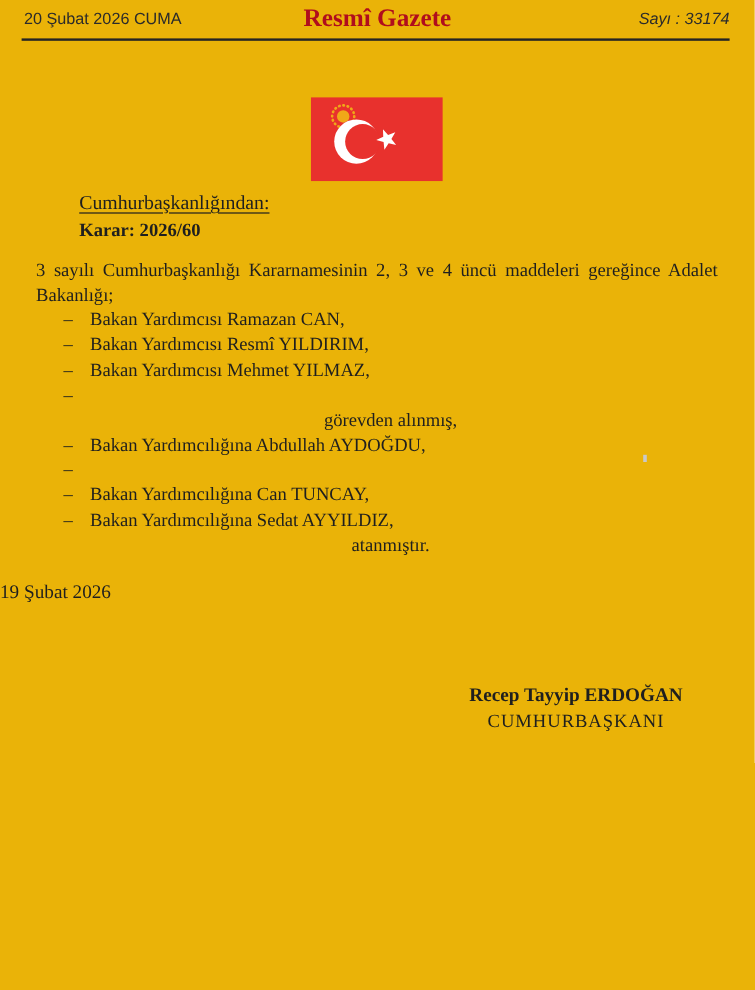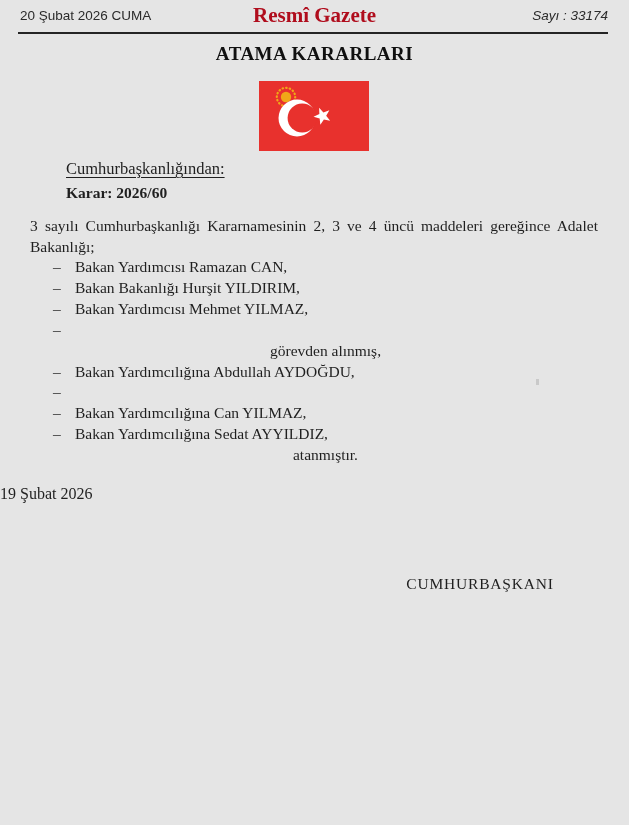--- a/index.html
+++ b/index.html
@@ -1,17 +1,17 @@
 <!DOCTYPE html>
 <html style="--gazette-red: #b00d1d; --ink: #1f1f1f; --flag-red: #e8312d; --flag-gold: #f0a818; --flag-white: #ffffff;"><head>
 <meta charset="utf-8">
 <style>
   html,body{margin:0;padding:0;background:#ffffff;}
   .page{
-    position:relative;width:629px;height:825px;background:#e5e5e5;
+    position:relative;width:629px;height:825px;background:#eab308;
     font-family:"Liberation Serif",serif;color:var(--ink,#1f1f1f);overflow:hidden;
   }
   .hdr-date{
     position:absolute;left:20px;top:8px;
     font-family:"Liberation Sans",sans-serif;font-size:13.5px;color:#2b2b2b;
   }
   .hdr-title{
     position:absolute;left:0;right:0;top:3px;text-align:center;
     font-size:21px;font-weight:bold;color:var(--gazette-red,#b00d1d);
   }
@@ -51,21 +51,20 @@
 </head>
 <body>
 
 <div class="page">
 
   <div class="hdr-date">20 Şubat 2026 CUMA</div>
   <div class="hdr-title">Resmî Gazete</div>
   <div class="hdr-issue">Sayı : 33174</div>
   <div class="hdr-rule"></div>
 
-  <div class="section-title">ATAMA KARARLARI</div>
 
   <div class="flag">
     <svg viewBox="0 0 110 70" width="110" height="70">
       <rect class="flag-red" width="110" height="70"></rect>
       <g>
         <circle class="sun-core" cx="27" cy="16" r="5.2"></circle>
         <circle class="sun-ring" cx="27" cy="16" r="9.2"></circle>
       </g>
       <g>
         <circle class="flag-white-shape" cx="38" cy="37" r="18.5"></circle>
@@ -83,48 +82,49 @@
     <div class="intro-l2">Bakanlığı;</div>
   </div>
 
   <div class="list">
     <div class="row item">
       <span class="dash">–</span>
       <span>Bakan Yardımcısı Ramazan CAN,</span>
     </div>
     <div class="row item">
       <span class="dash">–</span>
-      <span>Bakan Bakanlığı Hurşit YILDIRIM,</span>
+      <span>Bakan Yardımcısı Resmî YILDIRIM,</span>
     </div>
     <div class="row item">
       <span class="dash">–</span>
       <span>Bakan Yardımcısı Mehmet YILMAZ,</span>
     </div>
     <div class="row item">
       <span class="dash">–</span>
     </div>
     <div class="row closing">görevden alınmış,</div>
     <div class="row item">
       <span class="dash">–</span>
       <span>Bakan Yardımcılığına Abdullah AYDOĞDU,</span>
     </div>
     <div class="row item">
       <span class="dash">–</span>
     </div>
     <div class="row item">
       <span class="dash">–</span>
-      <span>Bakan Yardımcılığına Can YILMAZ,</span>
+      <span>Bakan Yardımcılığına Can TUNCAY,</span>
     </div>
     <div class="row item">
       <span class="dash">–</span>
       <span>Bakan Yardımcılığına Sedat AYYILDIZ,</span>
     </div>
     <div class="row closing">atanmıştır.</div>
   </div>
 
   <div class="decree-date">19 Şubat 2026</div>
 
   <div class="signature">
+    <div class="sig-name">Recep Tayyip ERDOĞAN</div>
     <div class="sig-title">CUMHURBAŞKANI</div>
   </div>
 
   <div class="speck"></div>
 </div>
 
 </body></html>

